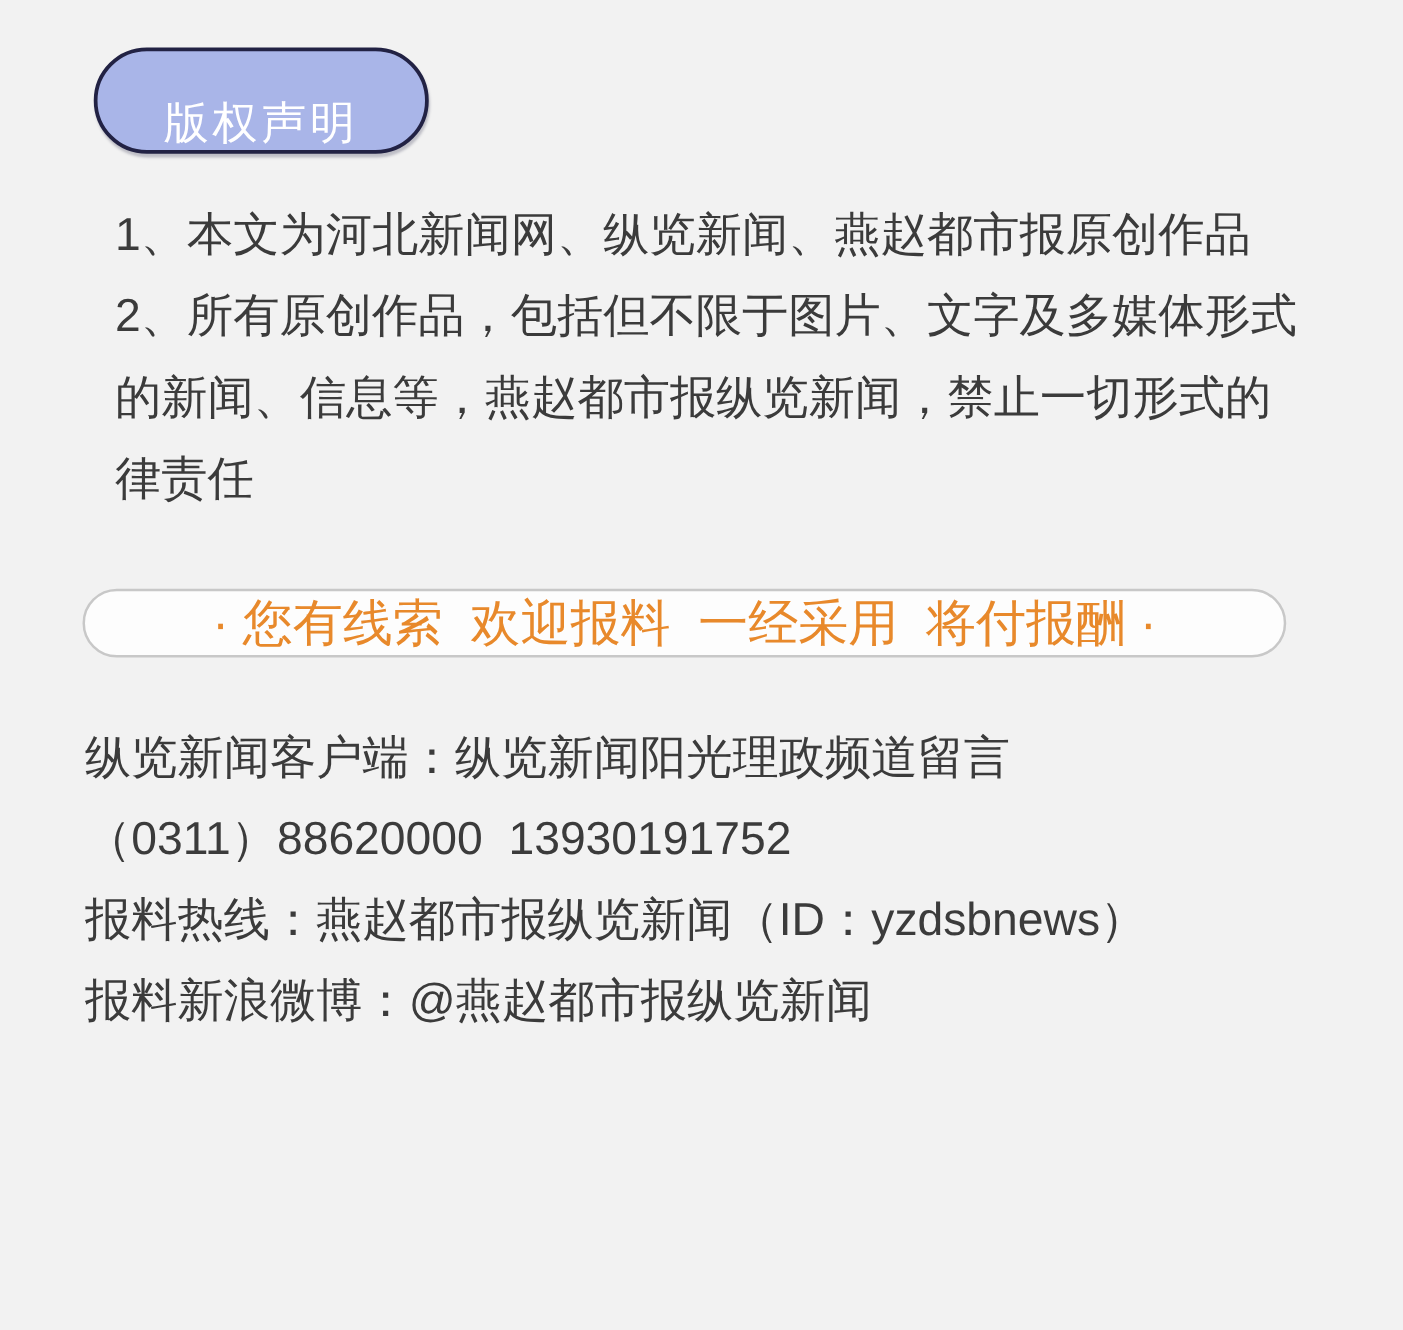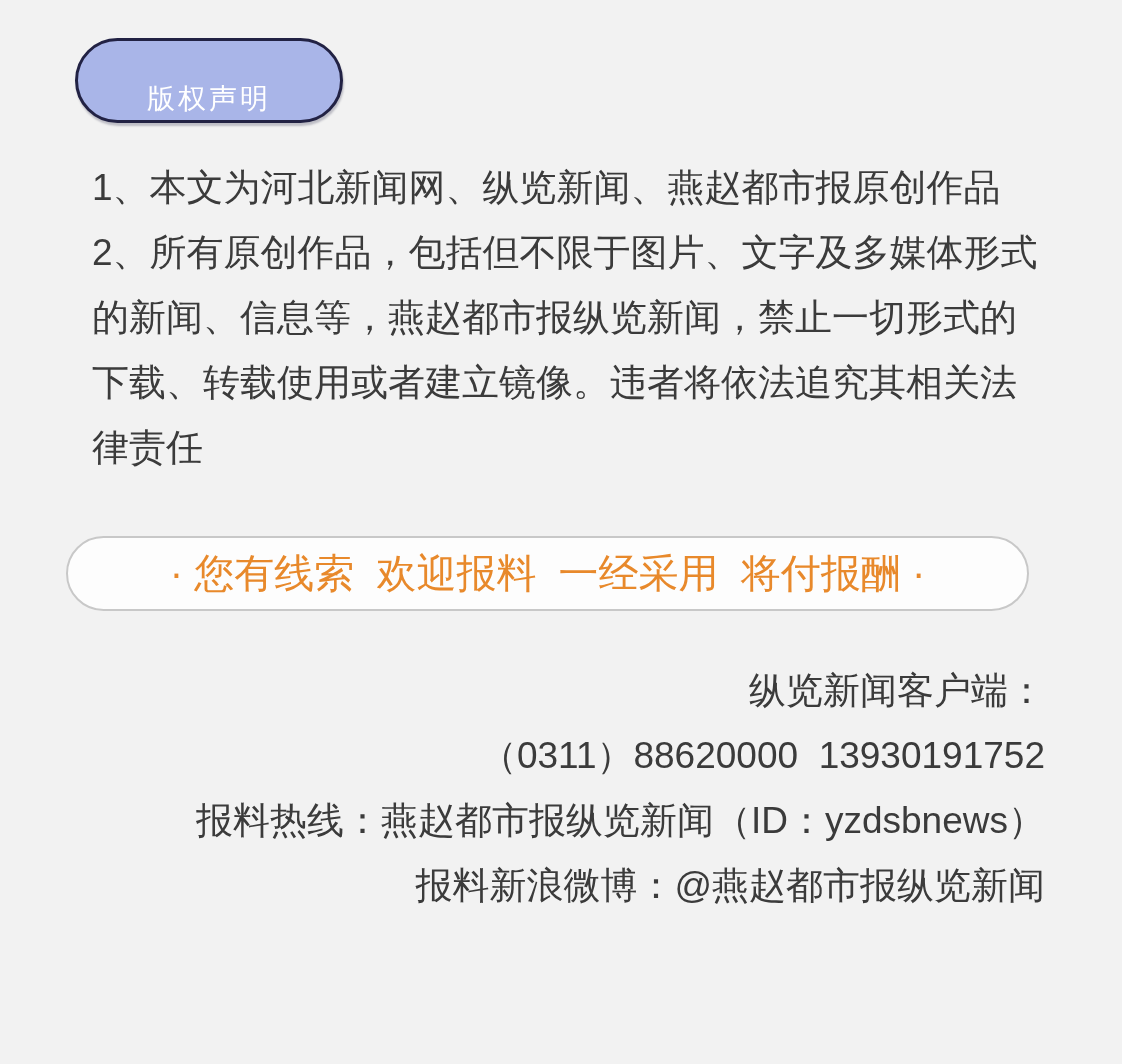--- a/index.html
+++ b/index.html
@@ -29,93 +29,92 @@
     margin:38px 0 0 75px;
     width:268px;height:85px;
     background:var(--badge-fill);
     border:3px solid var(--badge-border);
     border-radius:44px;
     display:flex;align-items:center;justify-content:center;
     box-shadow:1px 3px 2px rgba(34,34,68,0.25);
   }
   .badge .badge-label{
     color:var(--badge-text-color);
-    font-size:28px;
+    font-size:36px;
     letter-spacing:3px;
     white-space:pre;
     margin-top:36px;
   }
   
   .copyright{
     margin:32px 0 0 92px;
     width:1000px;
   }
   .copyright .line{
     font-size:37px;
     line-height:65px;
     height:65px;
     white-space:pre;
   }
   
   .tip{
     margin:56px 0 0 66px;
-    width:963px;height:75px;
+    width:963px;height:55px;
     background:var(--tip-background);
     border:2px solid var(--tip-border);
     border-radius:38px;
     display:flex;align-items:center;justify-content:center;
   }
   .tip .tip-text{
     color:var(--tip-text-color);
     font-size:40px;
     white-space:pre;
   }
   
   .contacts{
     margin:47px 0 0 68px;
     width:977px;
   }
   .contact-row{
     display:flex;
-    justify-content:flex-end;
+    justify-content:flex-start;
     align-items:baseline;
     height:65px;
     line-height:65px;
     font-size:37px;
-    margin-left:40px;
   }
   .contact-row .label,
   .contact-row .value{
     white-space:pre;
   }
 </style>
 </head>
 <body>
 
 <div class="page">
 
   <div class="badge">
     <span class="badge-label">版权声明</span>
   </div>
 
   <div class="copyright">
     <div class="line">1、本文为河北新闻网、纵览新闻、燕赵都市报原创作品</div>
     <div class="line">2、所有原创作品，包括但不限于图片、文字及多媒体形式</div>
     <div class="line">的新闻、信息等，燕赵都市报纵览新闻，禁止一切形式的</div>
-    <div class="line">下载、转载使用或者建立镜像。违者将依法追究其相关法</div>
     <div class="line">律责任</div>
   </div>
 
   <div class="tip">
     <span class="tip-text">· 您有线索  欢迎报料  一经采用  将付报酬 ·</span>
   </div>
 
   <div class="contacts">
     <div class="contact-row">
       <span class="label">纵览新闻客户端：</span>
+      <span class="value">纵览新闻阳光理政频道留言</span>
     </div>
     <div class="contact-row">
       <span class="value">（0311）88620000  13930191752</span>
     </div>
     <div class="contact-row">
       <span class="label">报料热线：</span>
       <span class="value">燕赵都市报纵览新闻（ID：yzdsbnews）</span>
     </div>
     <div class="contact-row">
       <span class="label">报料新浪微博：</span>

